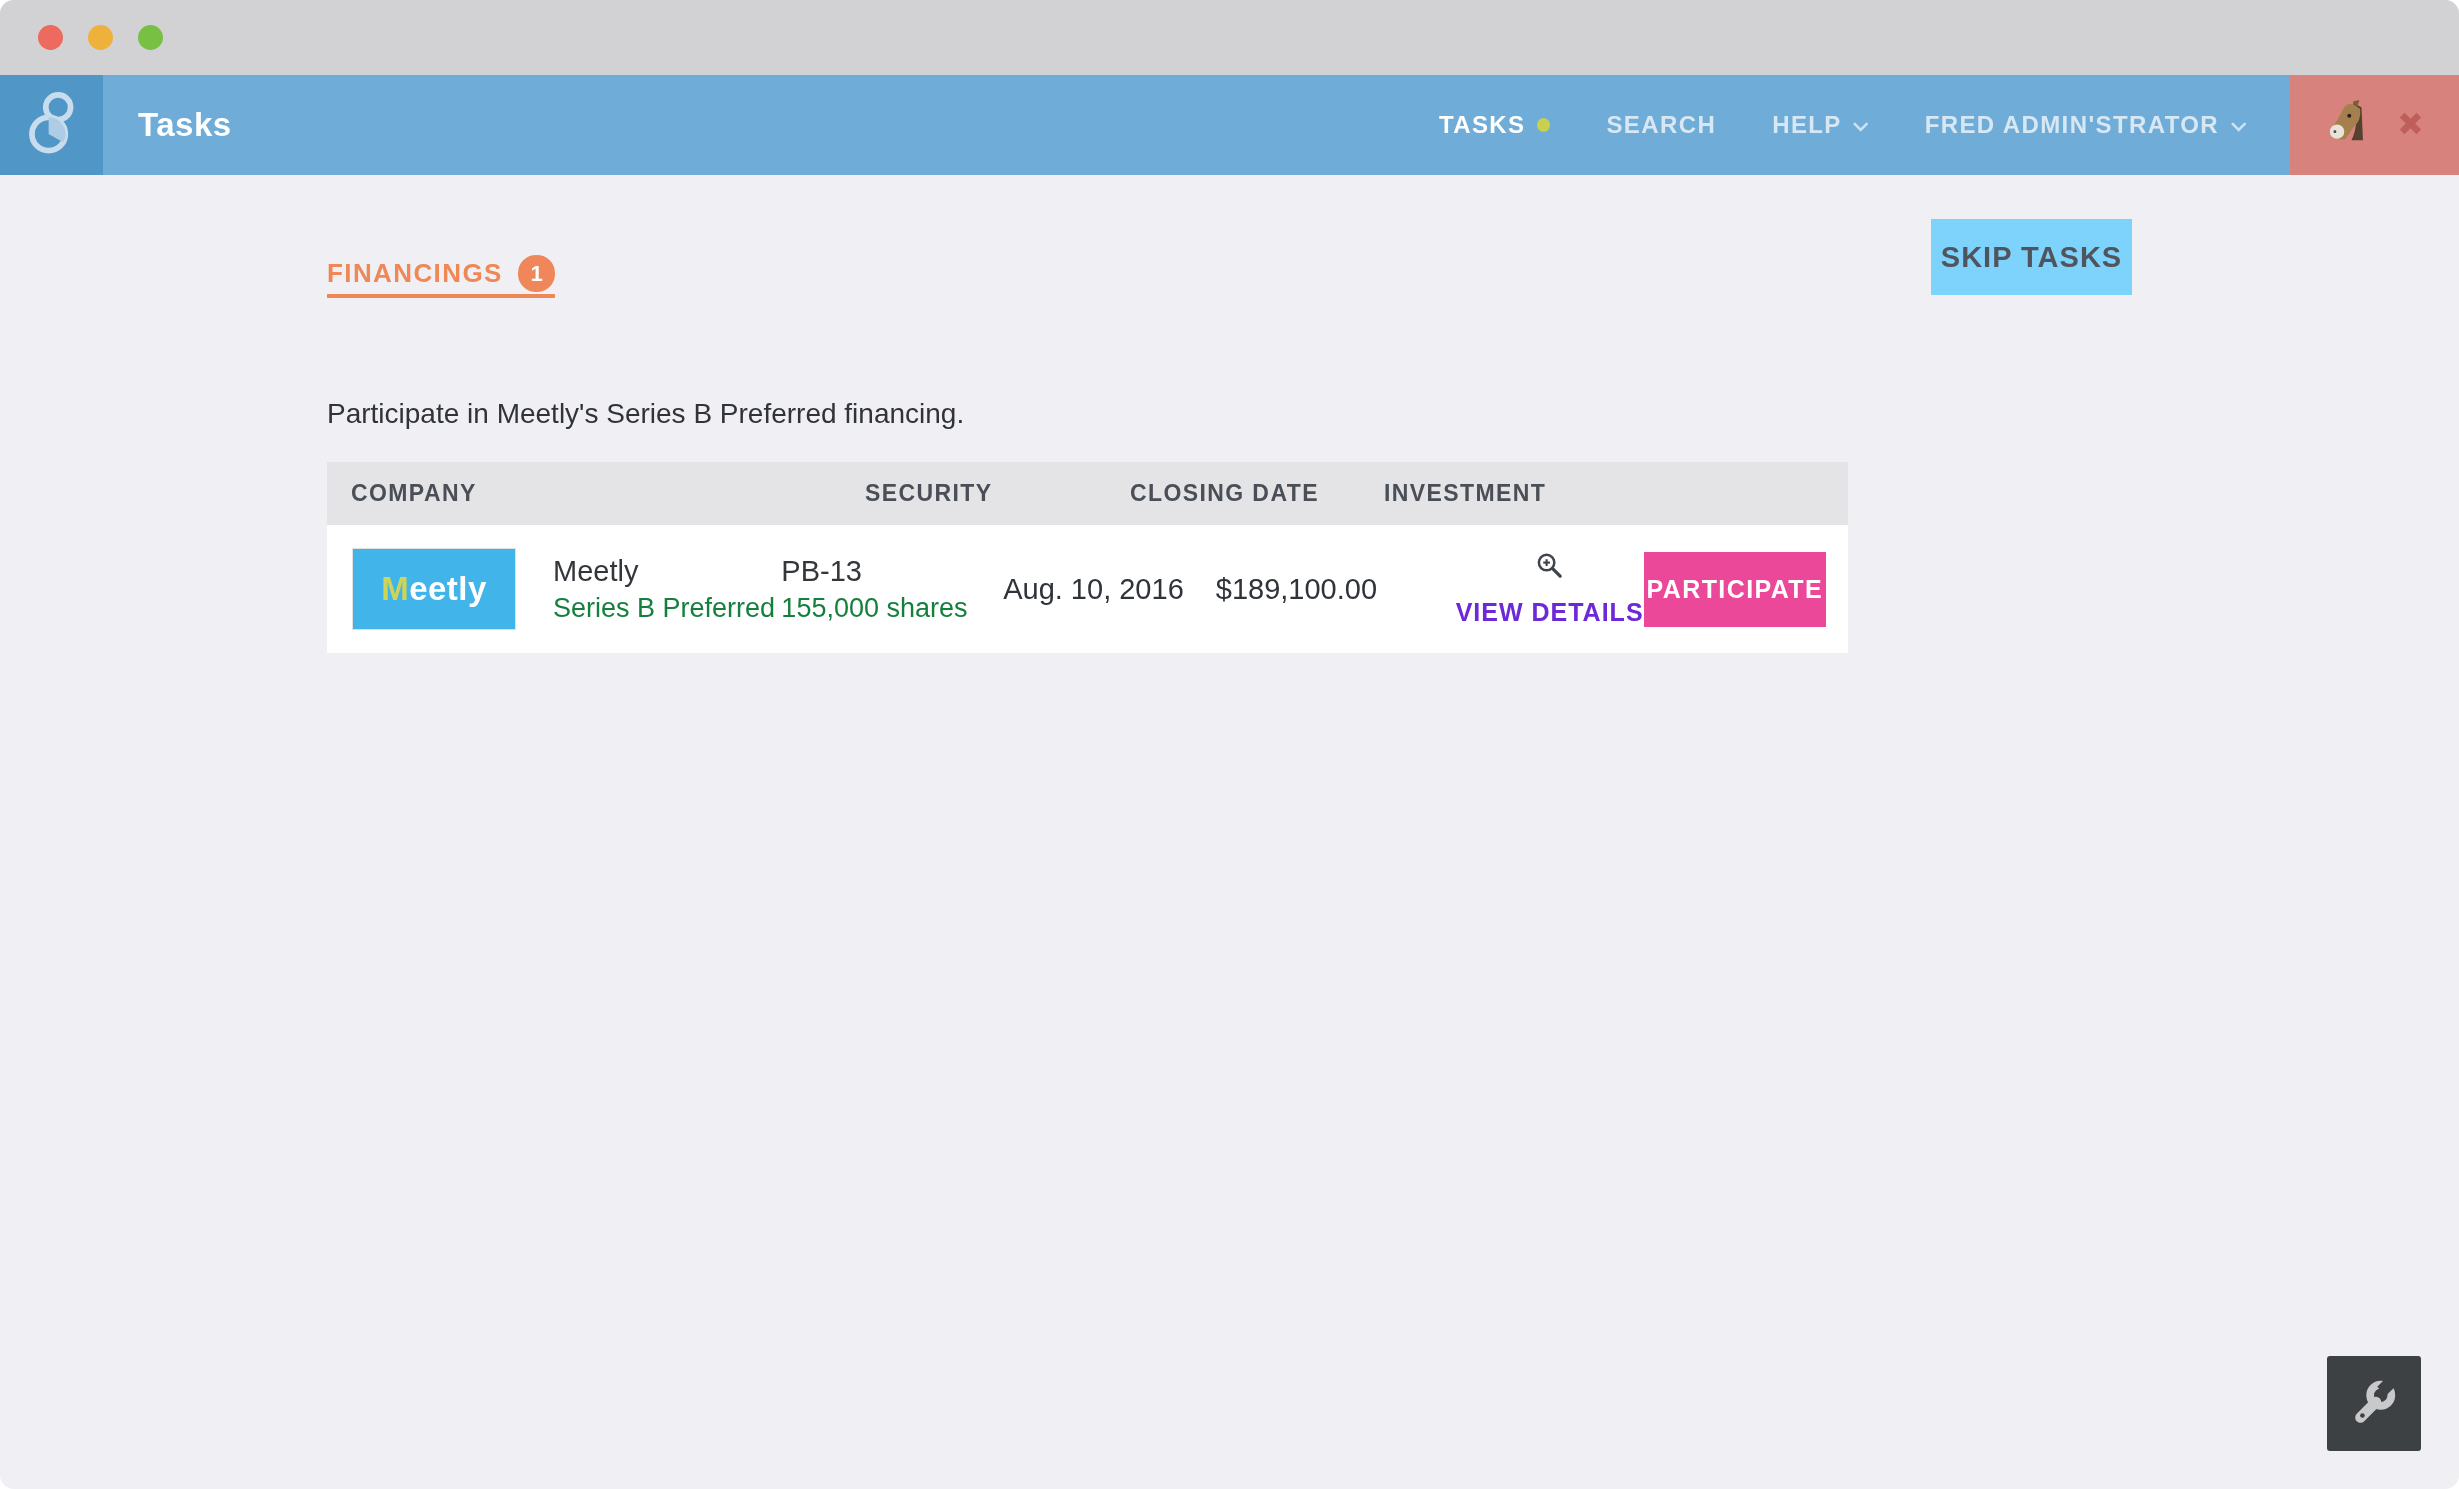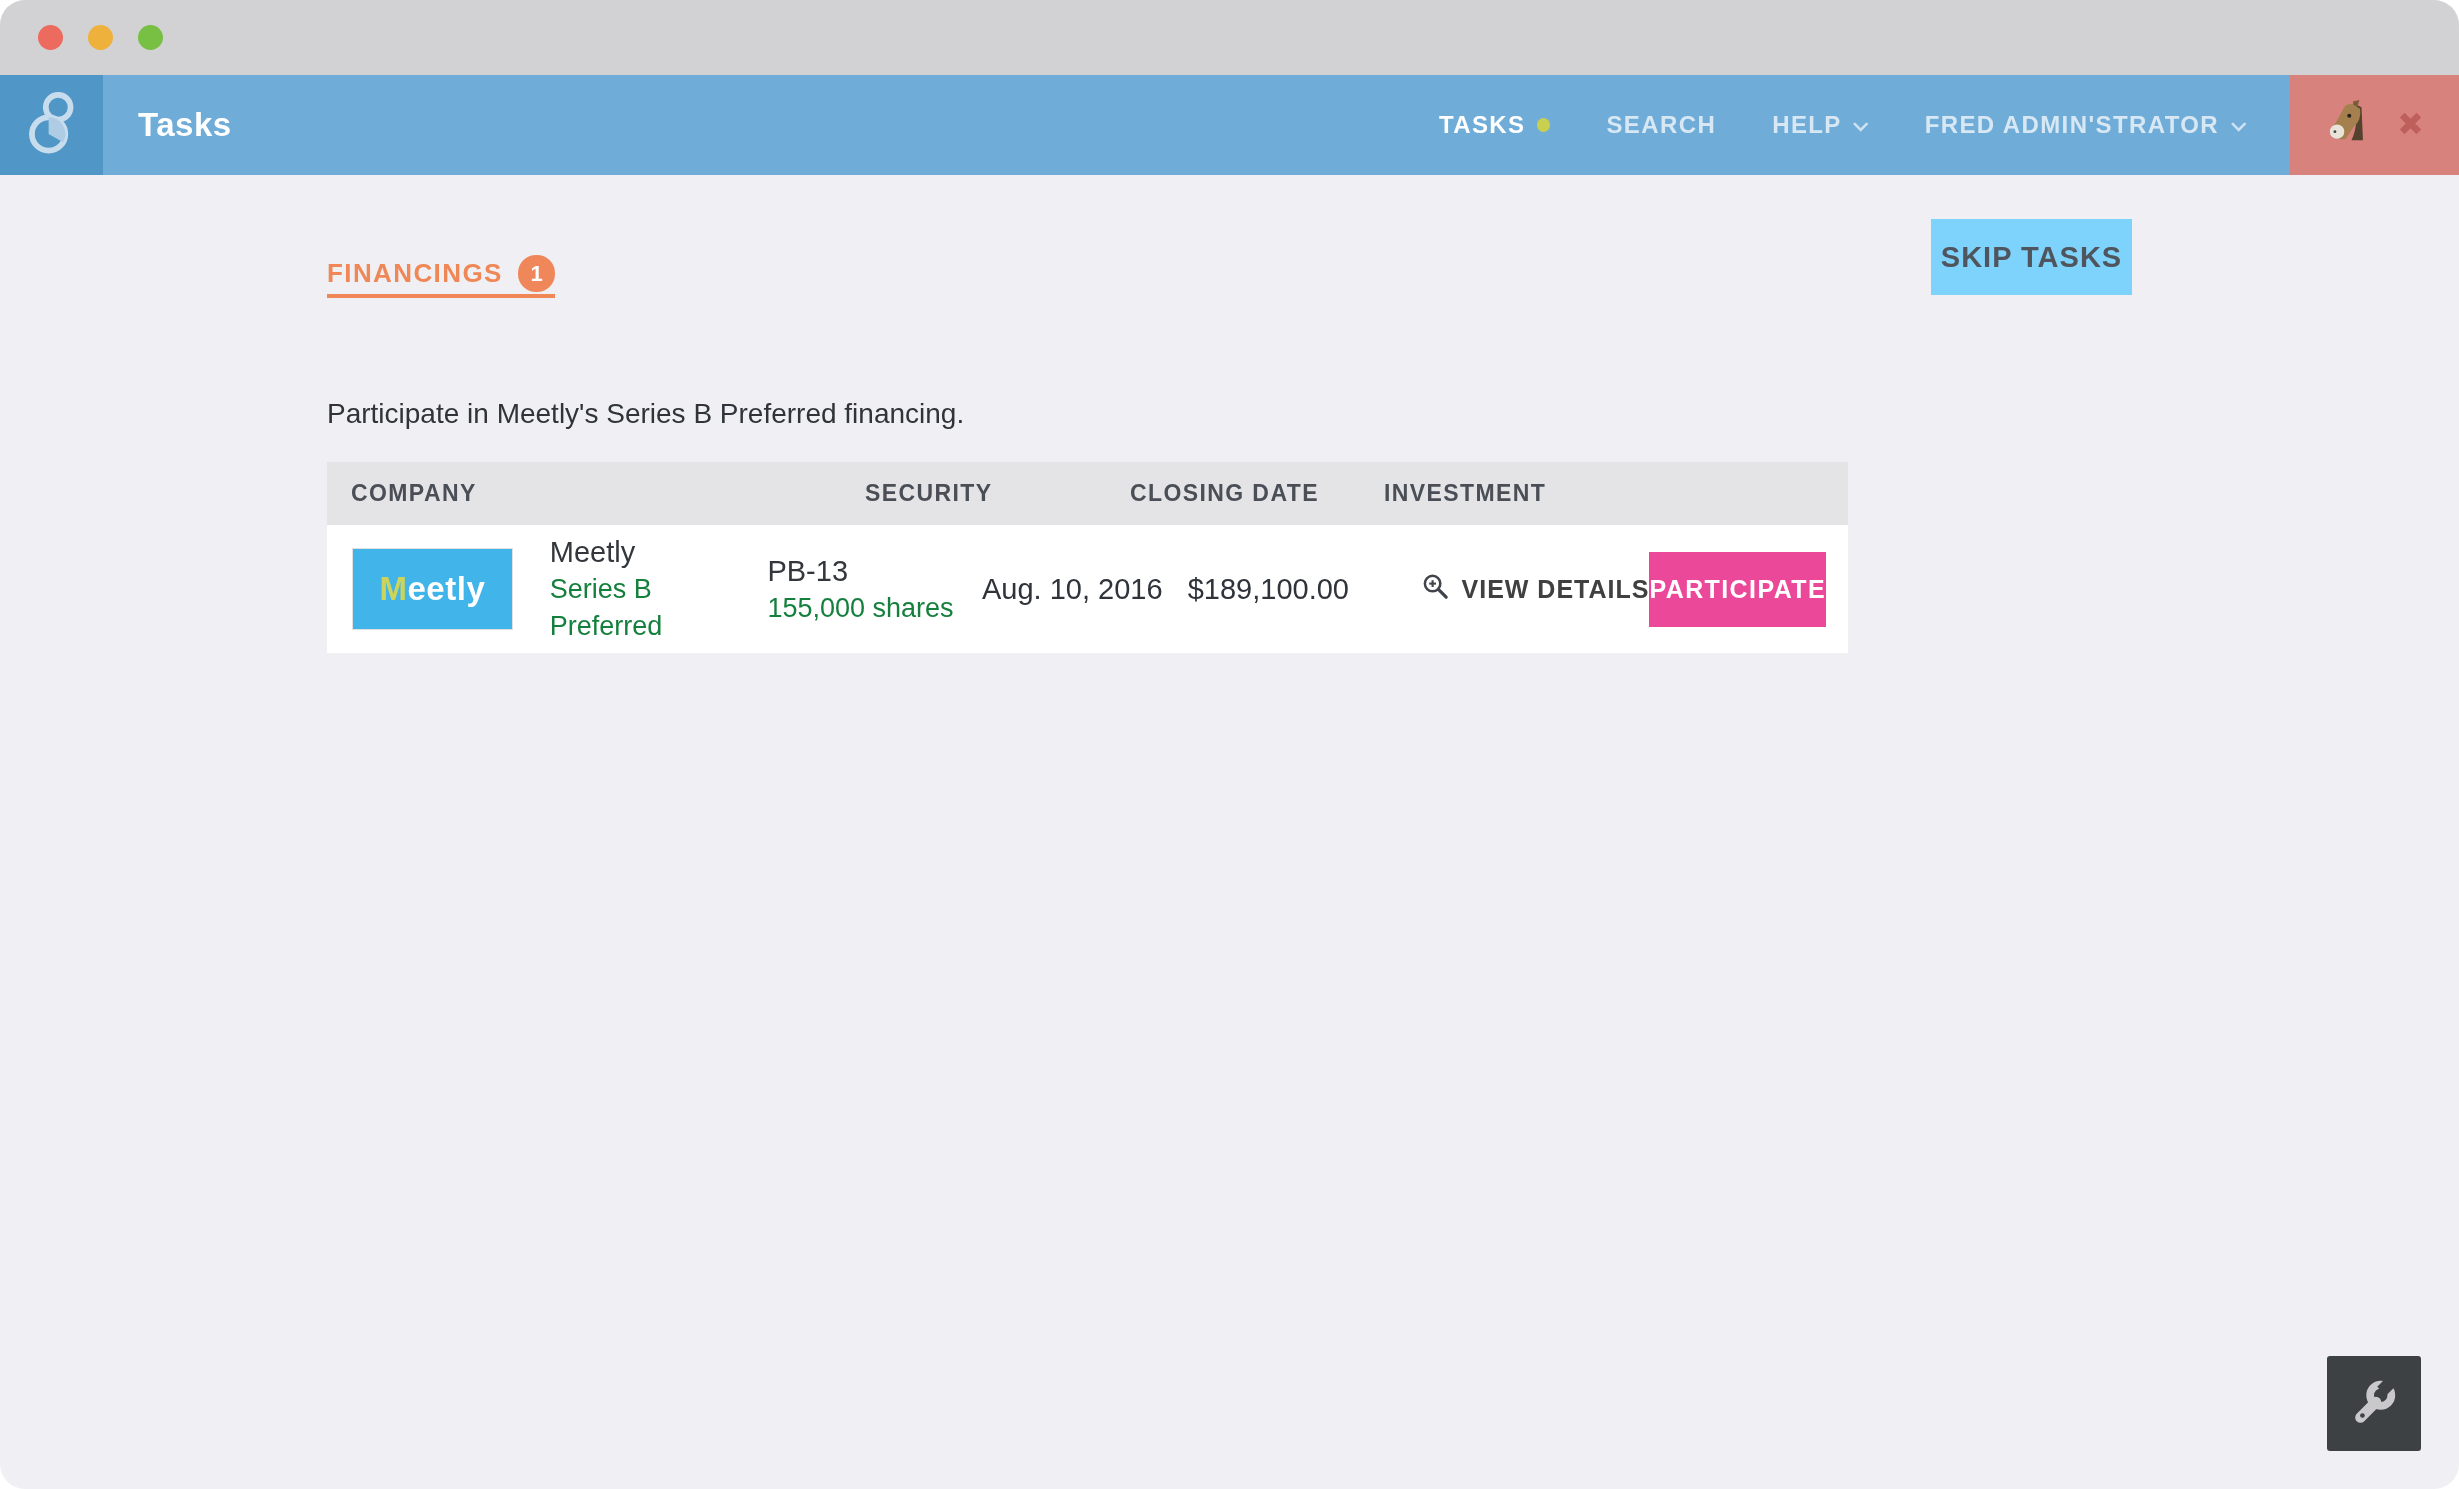--- a/index.html
+++ b/index.html
@@ -5,21 +5,21 @@
   * { margin: 0; padding: 0; box-sizing: border-box; }
   html, body { background: #ffffff; }
   body {
     width: 2459px; height: 1489px;
     font-family: "Liberation Sans", sans-serif;
     -webkit-font-smoothing: antialiased;
   }
   .window {
     position: relative;
     width: 2459px; height: 1489px;
-    border-radius: 25px;
+    border-radius: 14px;
     overflow: hidden;
     background: #f0f0f4;
   }
 
   
   .titlebar {
     height: 75px;
     background: #d2d2d4;
     display: flex;
     align-items: center;
@@ -180,23 +180,24 @@
   .cell-value { font-size: 29px; color: #2f333a; }
 
   .view-details {
     margin-left: 39px;
     display: flex; align-items: center; gap: 11.5px;
     background: none; border: none;
     font-family: inherit;
     font-size: 25px;
     font-weight: 700;
     letter-spacing: 1px;
-    color: #404040;
+    color: #6d28d9;
     cursor: pointer;
     white-space: nowrap;
+    flex-direction: column;
   }
   .participate-btn {
     margin-left: auto;
     margin-right: 22px;
     width: 218px; height: 75px;
     background: #ec4899;
     border: none;
     color: #ffffff;
     font-family: inherit;
     font-size: 25px;

